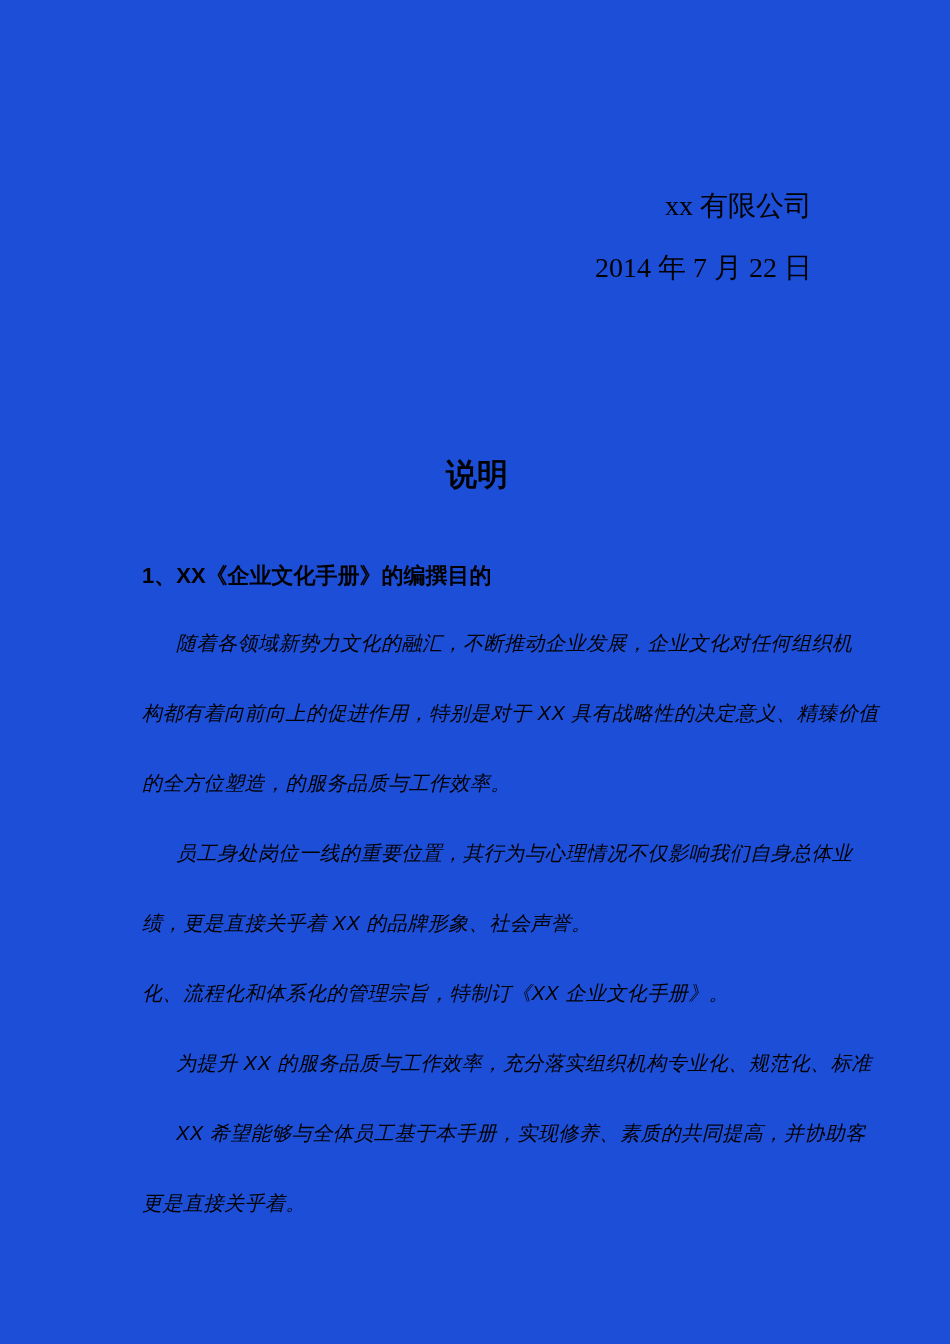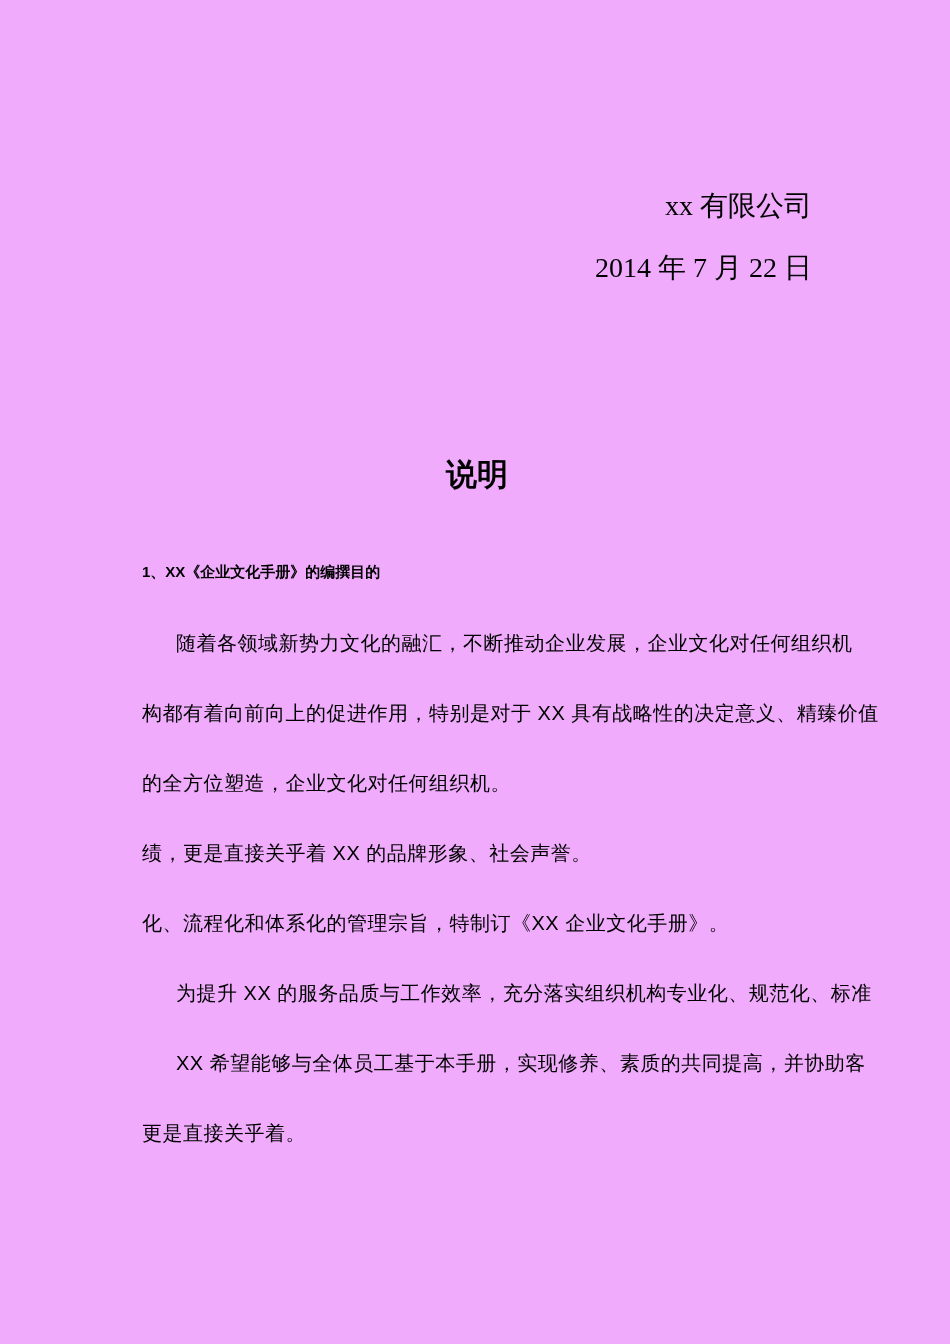--- a/index.html
+++ b/index.html
@@ -4,21 +4,21 @@
 <style>
   html, body {
     margin: 0;
     padding: 0;
     background: #ffffff;
   }
   .page {
     position: relative;
     width: 950px;
     height: 1344px;
-    background: #f0abfc;
+    background: #1d4ed8;
     color: #000000;
     overflow: hidden;
     font-family: "Liberation Sans", "DejaVu Sans", sans-serif;
   }
   .company-line {
     position: absolute;
     top: 190px;
     right: 138px;
     font-family: "Liberation Serif", "DejaVu Serif", serif;
     font-size: 28px;
@@ -47,57 +47,59 @@
     line-height: 1.1;
   }
   .section-heading {
     position: absolute;
     top: 563px;
     left: 142px;
     width: 672px;
     margin: 0;
     font-family: "Liberation Sans", "DejaVu Sans", sans-serif;
     font-weight: bold;
-    font-size: 15px;
+    font-size: 22px;
     line-height: 1.2;
     white-space: nowrap;
   }
   .body-text {
     position: absolute;
     top: 608px;
     left: 142px;
     width: 672px;
     font-size: 20px;
     font-family: "Liberation Sans", "DejaVu Sans", sans-serif;
   }
   .body-line {
     height: 70px;
     line-height: 70px;
     white-space: nowrap;
     letter-spacing: 0.5px;
+    font-style: italic;
   }
   .body-line.indent {
     text-indent: 34px;
   }
 </style>
 </head>
 <body>
 
 <div class="page">
   <div class="company-line">xx 有限公司</div>
 
   <div class="date-line">2014 年 7 月 22 日</div>
 
   <h1 class="doc-title">说明</h1>
 
   <h2 class="section-heading">1、XX《企业文化手册》的编撰目的</h2>
 
   <div class="body-text" id="body-text">
       <div class="body-line indent">随着各领域新势力文化的融汇，不断推动企业发展，企业文化对任何组织机</div>
       <div class="body-line">构都有着向前向上的促进作用，特别是对于 XX 具有战略性的决定意义、精臻价值</div>
-      <div class="body-line">的全方位塑造，企业文化对任何组织机。</div>
+      <div class="body-line">的全方位塑造，的服务品质与工作效率。</div>
+      <div class="body-line indent">员工身处岗位一线的重要位置，其行为与心理情况不仅影响我们自身总体业</div>
       <div class="body-line">绩，更是直接关乎着 XX 的品牌形象、社会声誉。</div>
       <div class="body-line">化、流程化和体系化的管理宗旨，特制订《XX 企业文化手册》。</div>
       <div class="body-line indent">为提升 XX 的服务品质与工作效率，充分落实组织机构专业化、规范化、标准</div>
       <div class="body-line indent">XX 希望能够与全体员工基于本手册，实现修养、素质的共同提高，并协助客</div>
       <div class="body-line">更是直接关乎着。</div>
     </div>
 </div>
 
 </body></html>

